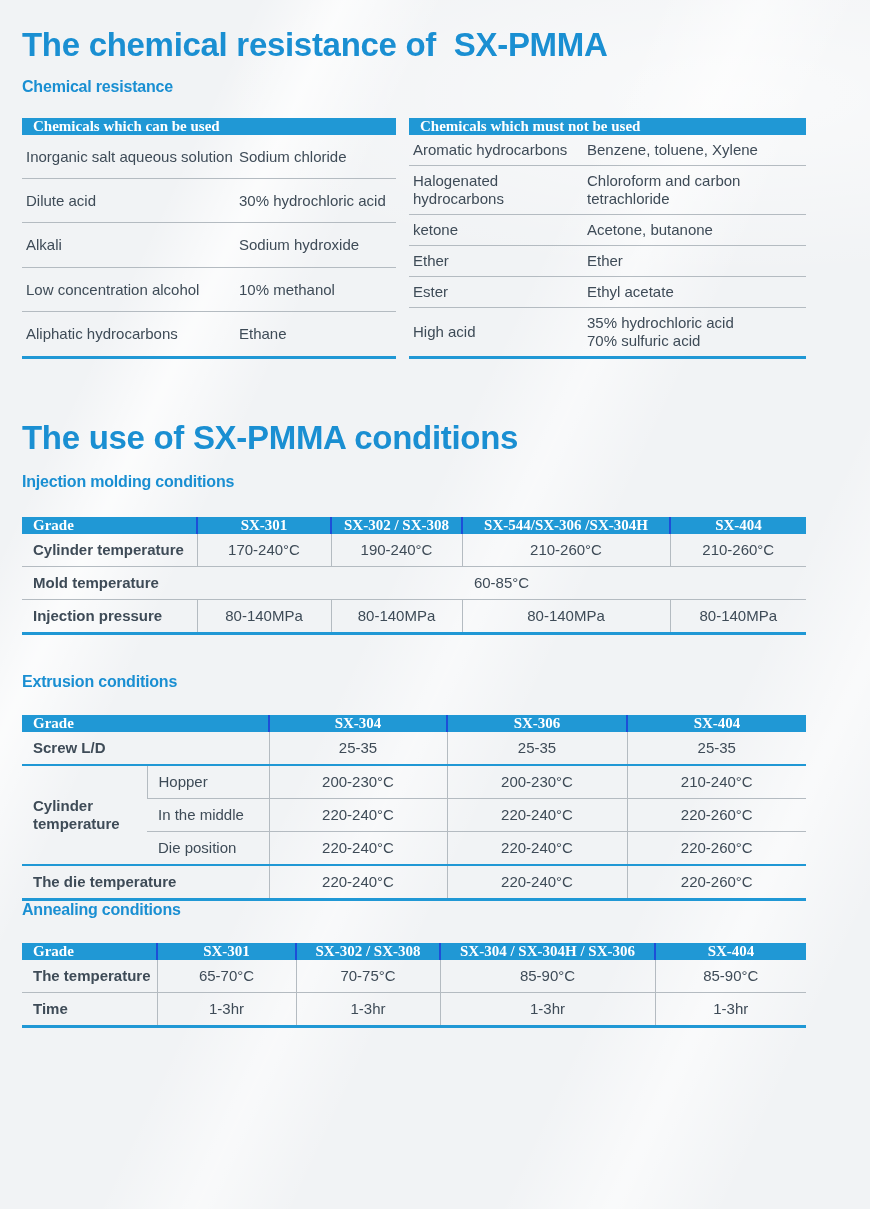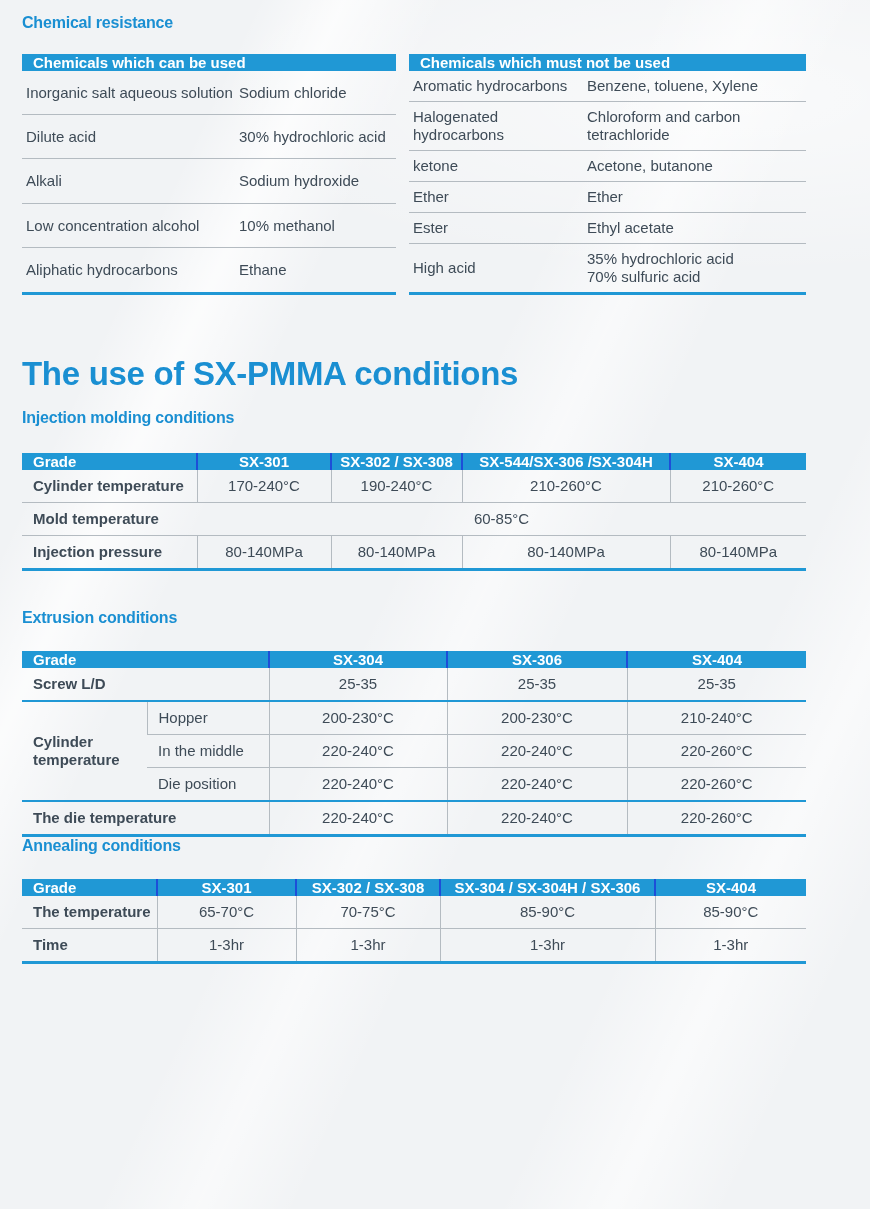--- a/index.html
+++ b/index.html
@@ -58,20 +58,21 @@
   }
   thead th {
     background: #2098d5;
     color: #ffffff;
     font-weight: 700;
     font-size: 15px;
     height: 14px;
     text-align: center;
     overflow: hidden;
     white-space: nowrap;
+    font-family: Liberation Serif, serif;
   }
   thead th.label-h { text-align: left; padding-left: 11px; }
   thead th + th { border-left: 2px solid #1d4ed8; }
 
   tbody td {
     text-align: center;
     padding: 7px 4px;
     border-bottom: 1px solid #b4bbc1;
     line-height: 18px;
   }
@@ -99,20 +100,21 @@
   #extrusion-table { margin-top: 24px; }
   #annealing-heading { }
   #annealing-table { margin-top: 24px; }
 </style>
 </head>
 <body>
 
 <div class="page">
   <div class="content">
 
+    <div class="h1" id="main-title">The chemical resistance of  SX-PMMA</div>
     <div class="h2" id="chem-heading">Chemical resistance</div>
 
     <div class="chem-tables">
 
       <table class="chem-table" style="width:374px">
         <colgroup>
             <col style="width:215px">
             <col style="width:159px">
           </colgroup>
         <thead>

